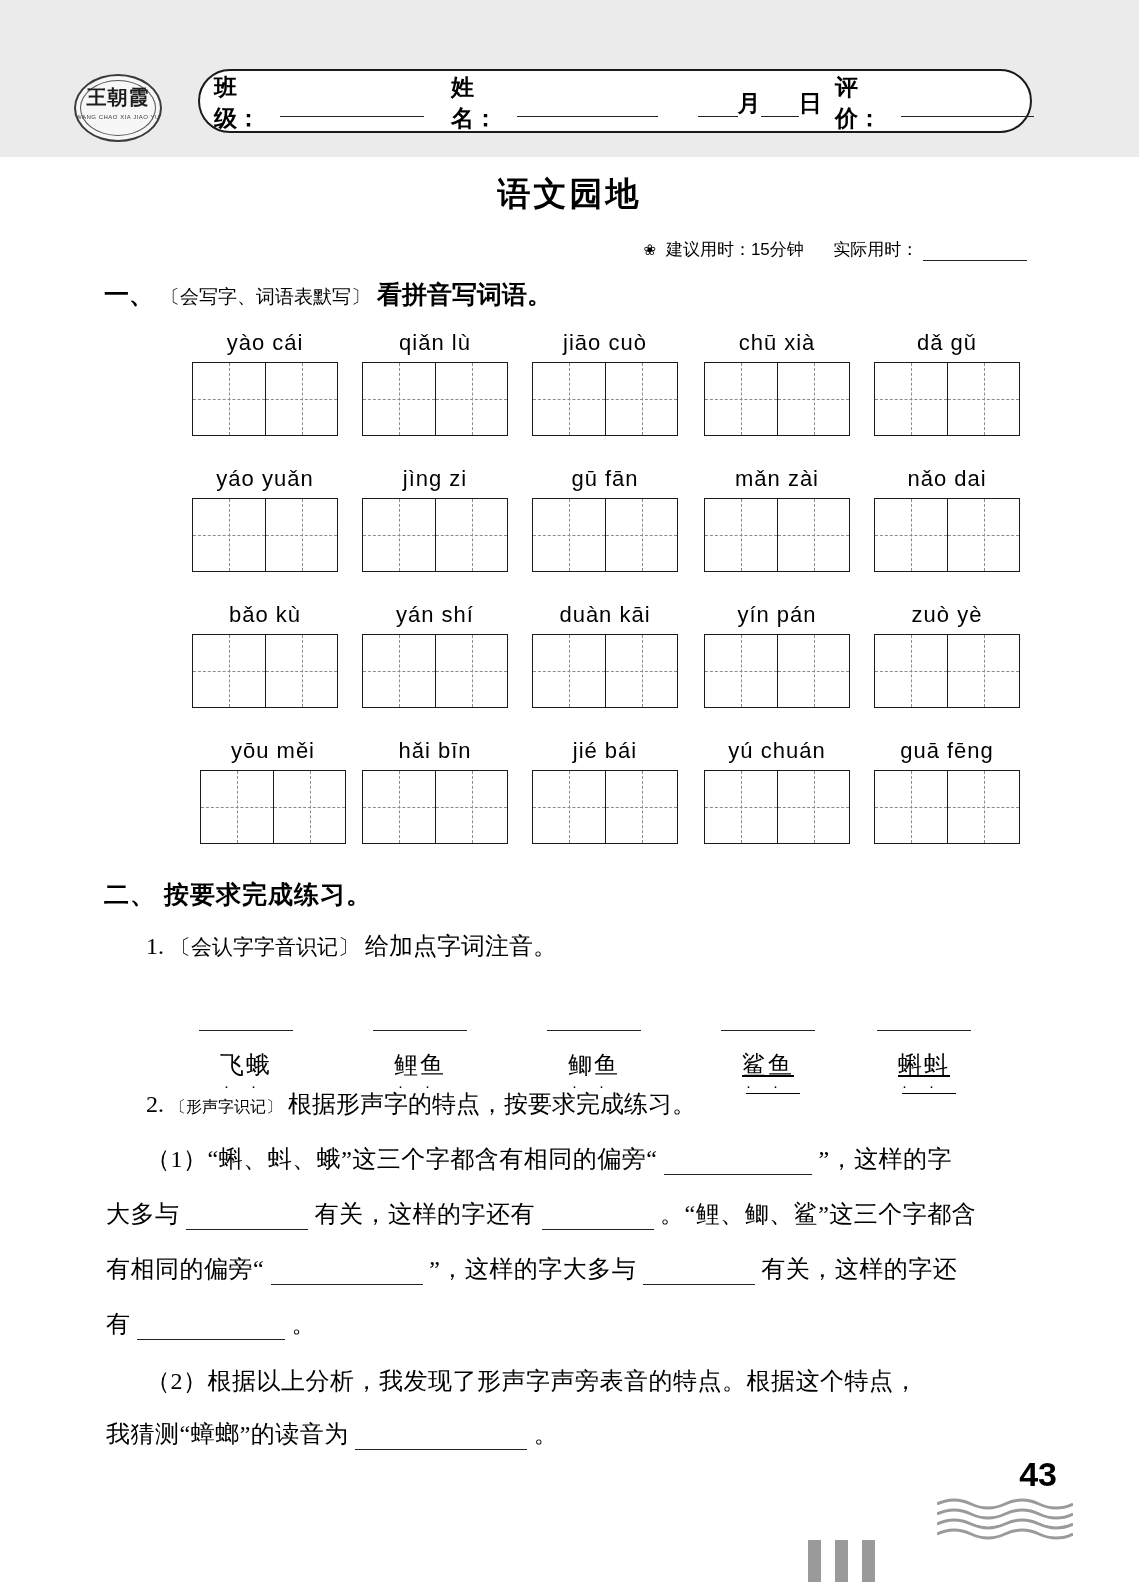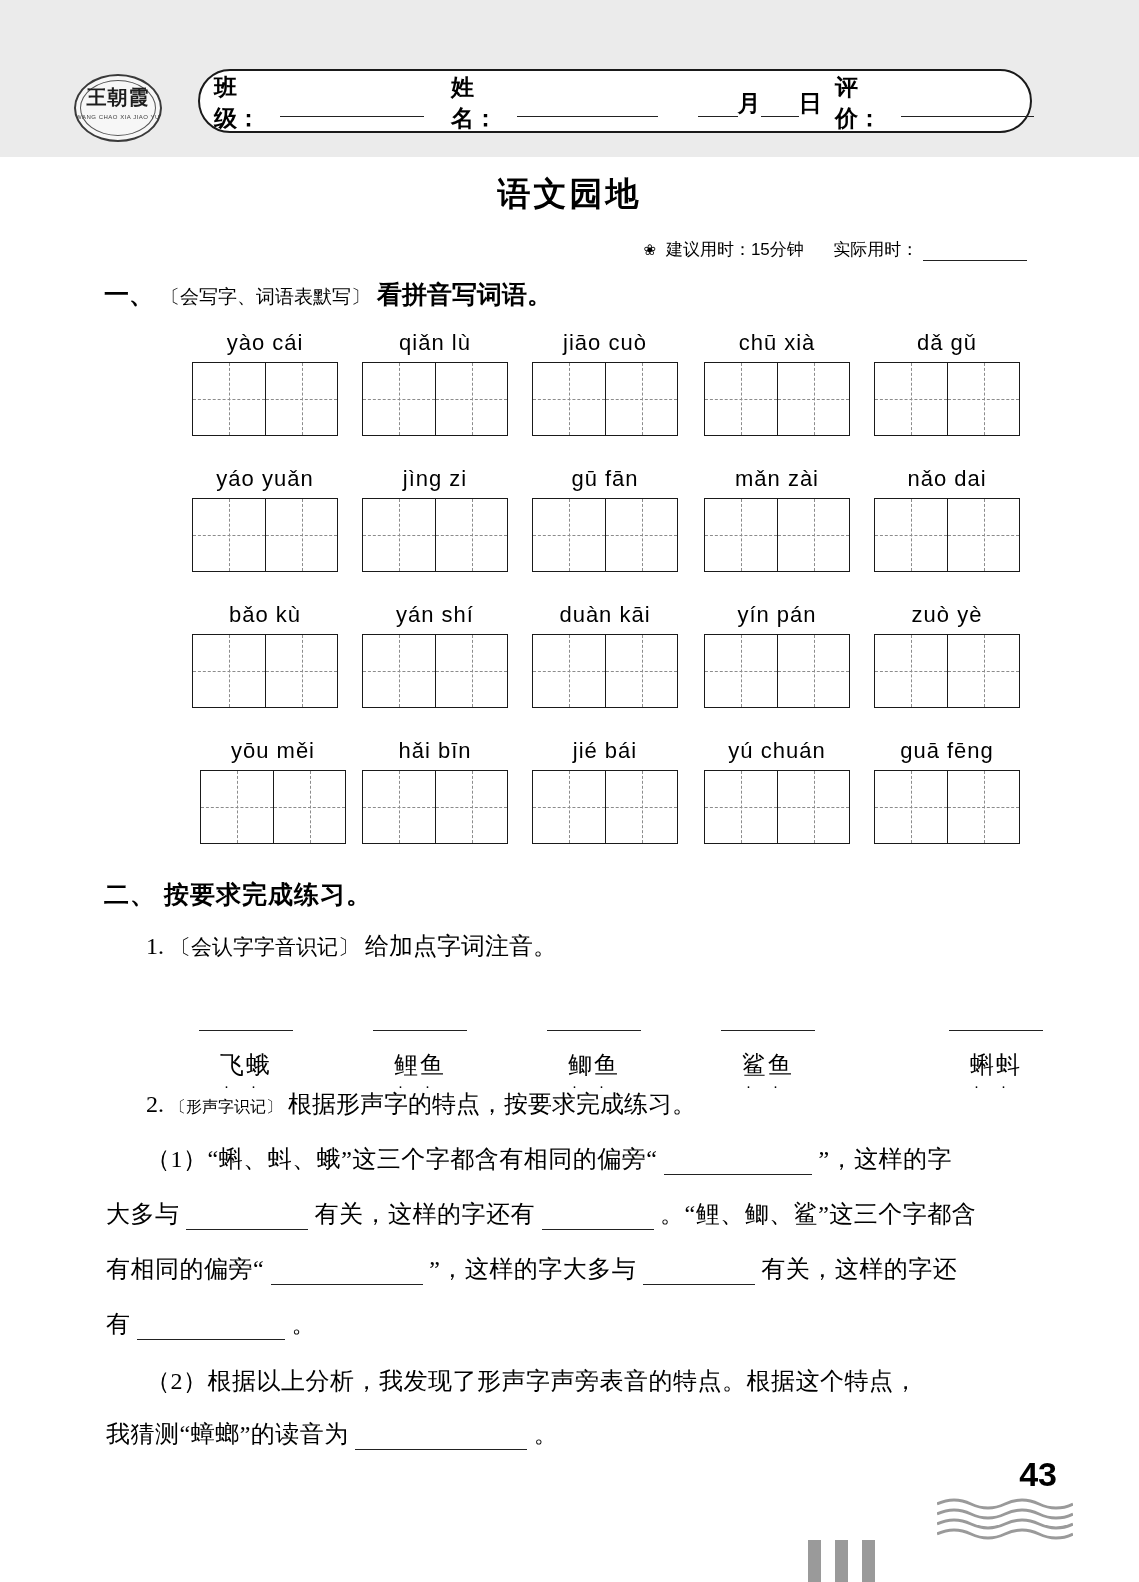--- a/index.html
+++ b/index.html
@@ -519,26 +519,26 @@
     <div class="zy-item" style="left:360px; width:120px;">
       <div class="zy-line" style="width:94px;"></div>
       <div class="zy-word">鲤鱼</div>
       <div class="zy-dots">··</div>
     </div>
     <div class="zy-item" style="left:534px; width:120px;">
       <div class="zy-line" style="width:94px;"></div>
       <div class="zy-word">鲫鱼</div>
       <div class="zy-dots">··</div>
     </div>
-    <div class="zy-item" style="left:708px; width:120px;">
+    <div class="zy-item" style="left:708px; width:120px;text-decoration:underline;">
       <div class="zy-line" style="width:94px;"></div>
       <div class="zy-word">鲨鱼</div>
       <div class="zy-dots">··</div>
     </div>
-    <div class="zy-item" style="left:936px; width:120px;">
+    <div class="zy-item" style="left:864px; width:120px;text-decoration:underline;">
       <div class="zy-line" style="width:94px;"></div>
       <div class="zy-word">蝌蚪</div>
       <div class="zy-dots">··</div>
     </div>
   </div>
 
   <div class="q2">
     <span>2.</span>
     <span class="br">〔形声字识记〕</span>
     <span>根据形声字的特点，按要求完成练习。</span>

